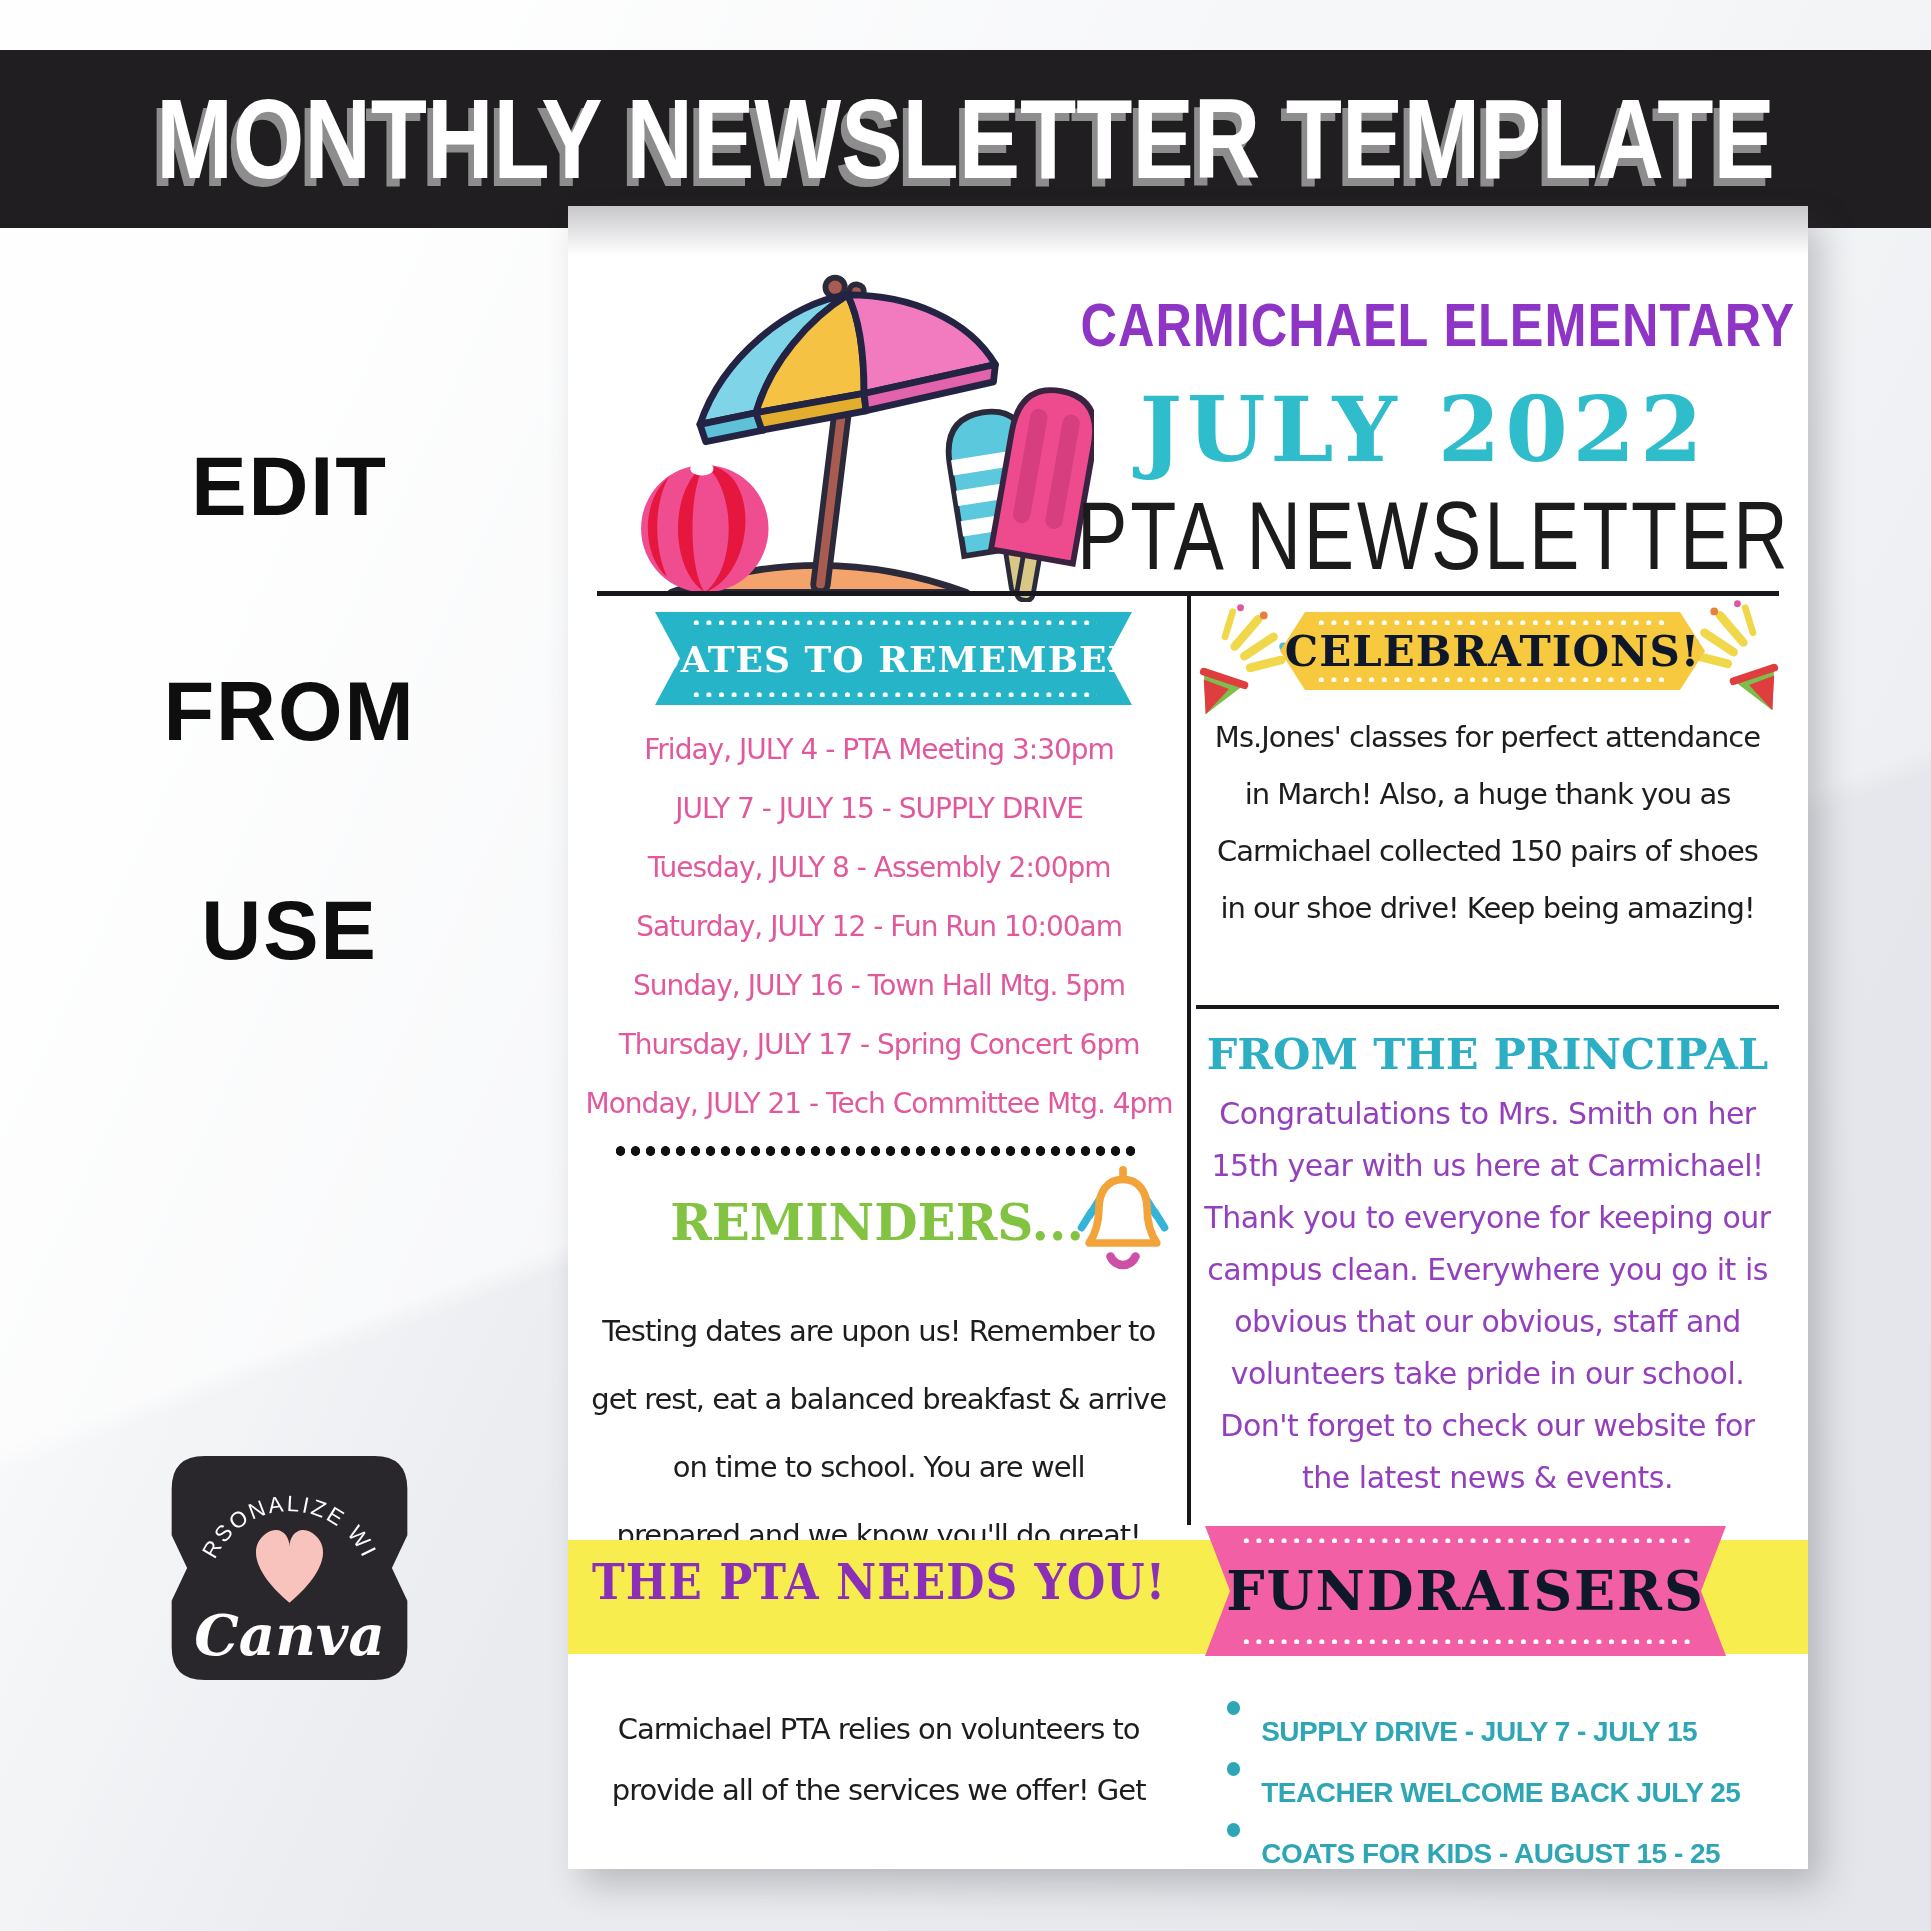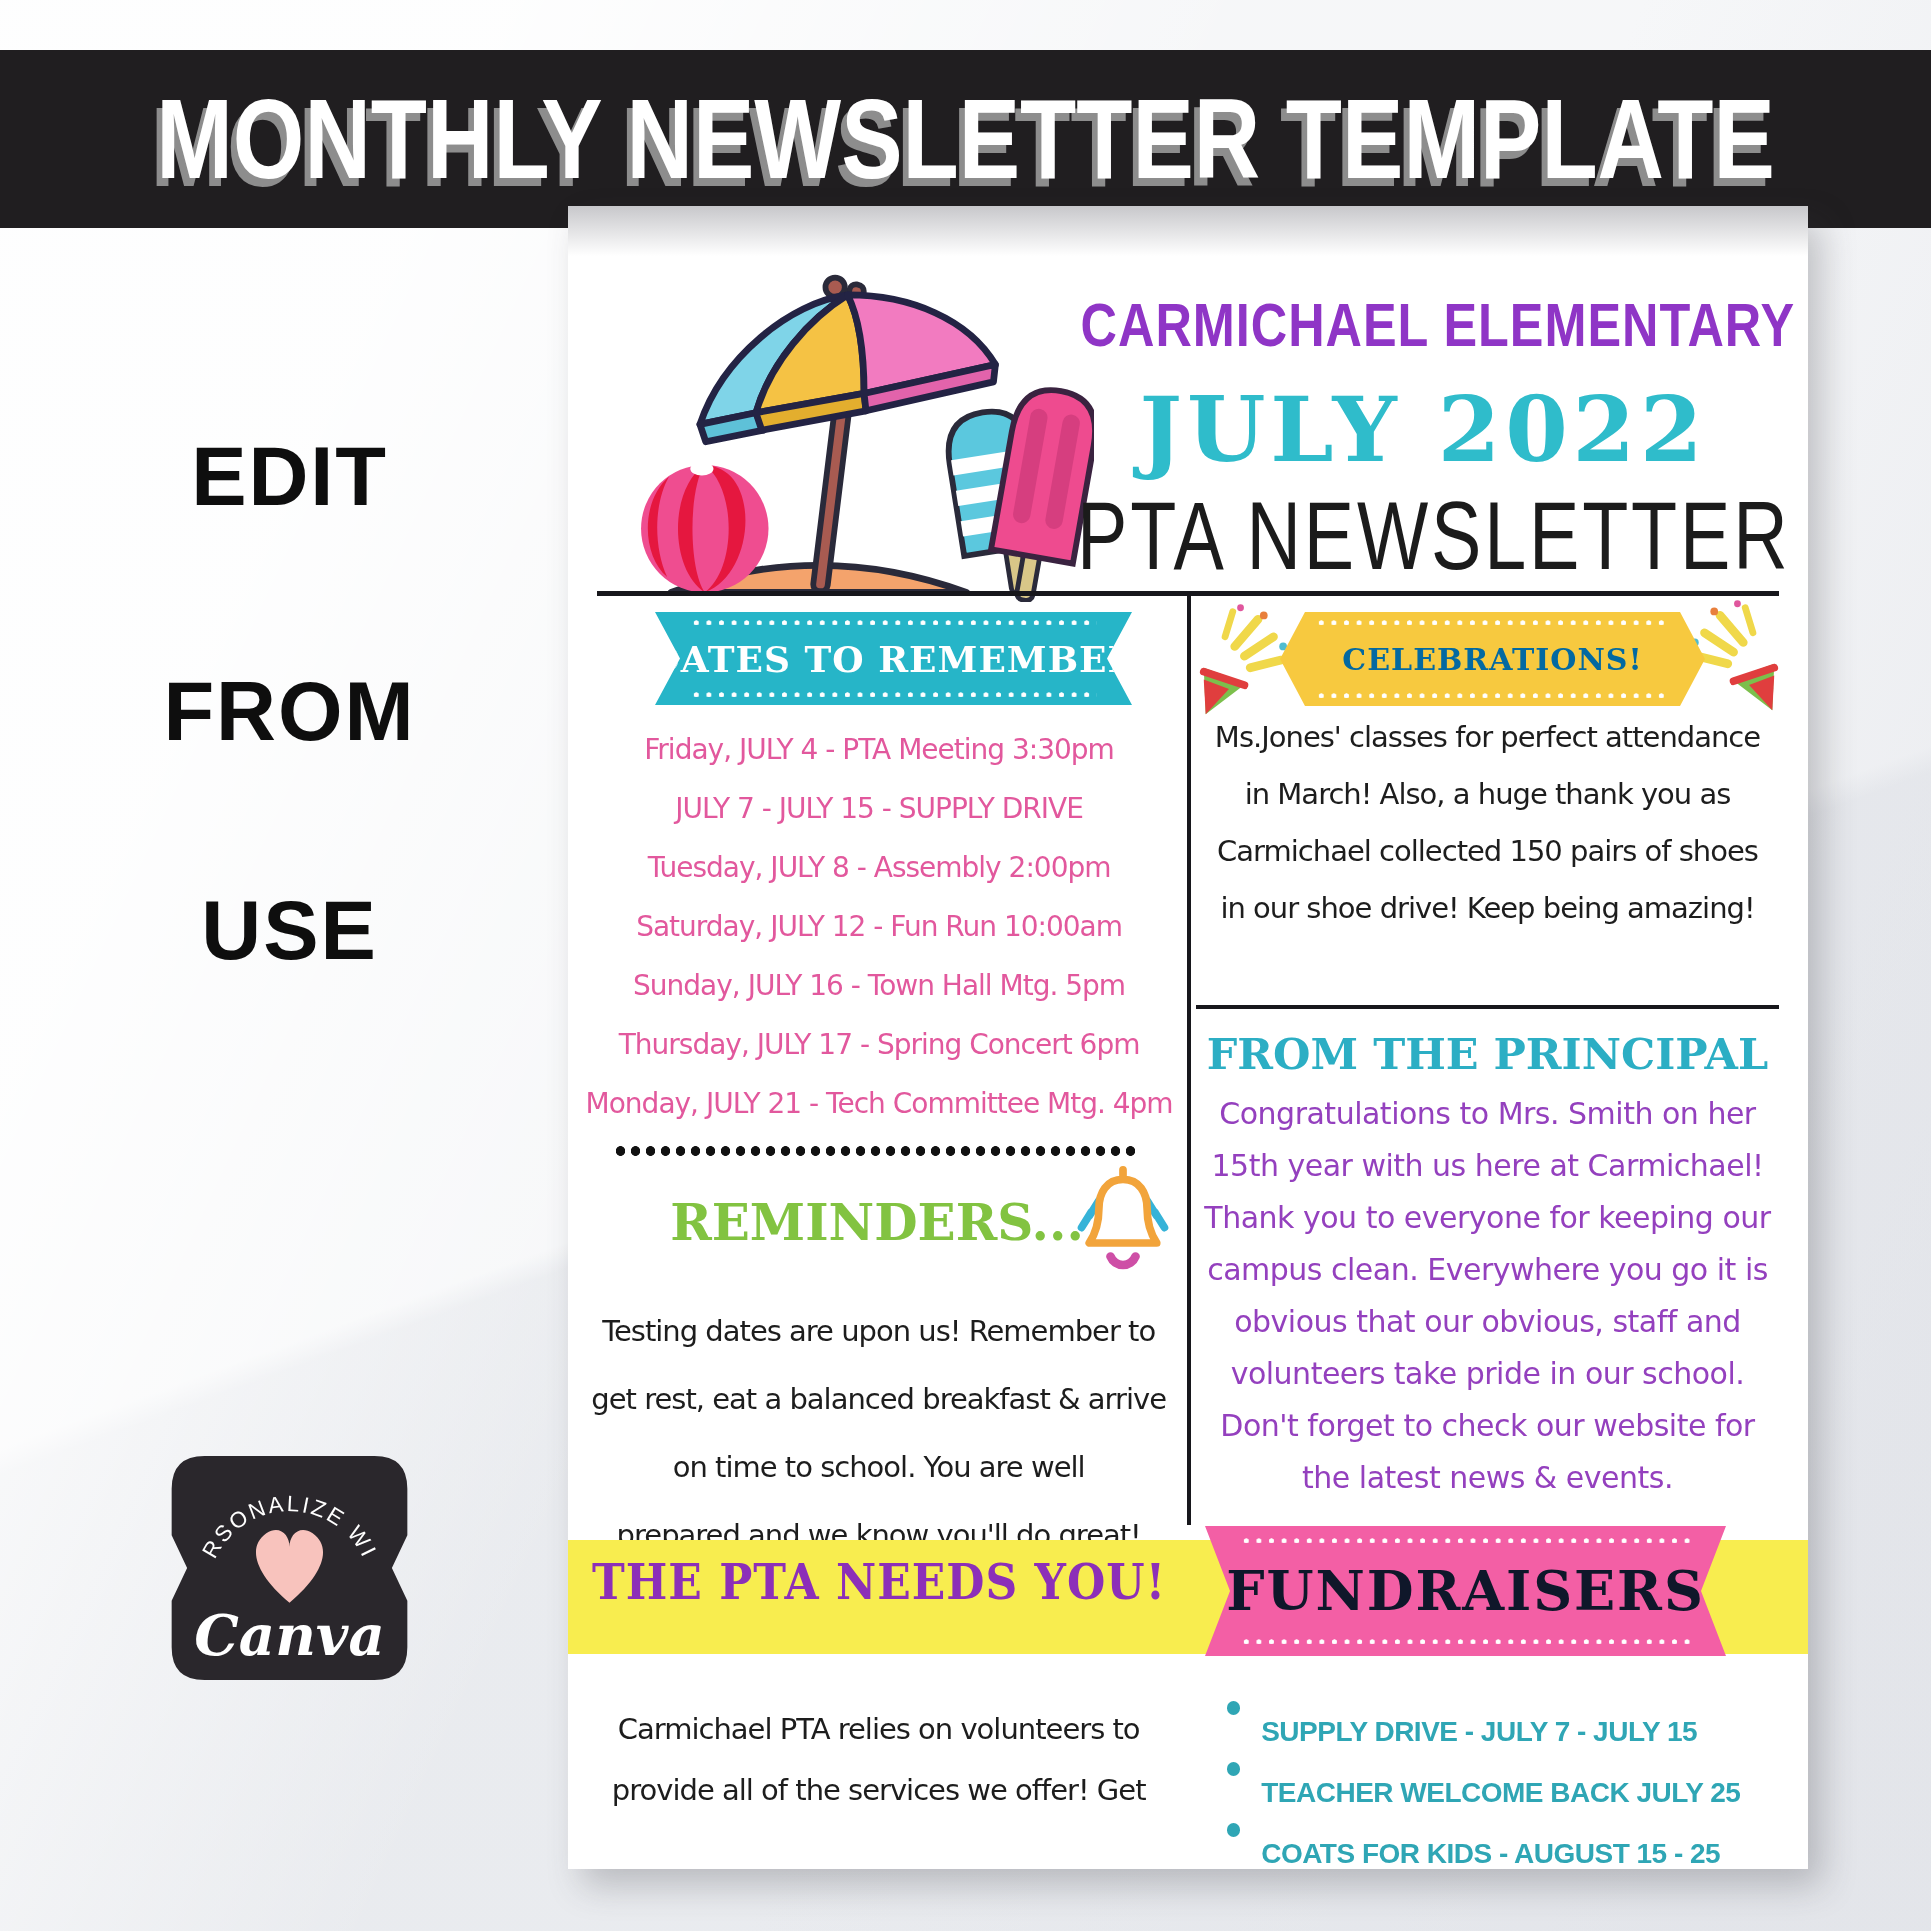--- a/index.html
+++ b/index.html
@@ -19,21 +19,21 @@
     display:flex;align-items:center;justify-content:center;}
   .top-banner-text{
     font-family:"Liberation Sans",sans-serif;font-weight:bold;font-size:92px;color:#ffffff;
     letter-spacing:0px; transform:scale(1.0,1.22);
     text-shadow:-5.8px 6.8px 0 #8d8d8d;white-space:nowrap;}
 
   
   .action-word{left:77px;width:425px;text-align:center;
     font-family:"Liberation Sans",sans-serif;font-weight:bold;color:#0e0e0e;
     font-size:83px;letter-spacing:1.9px;}
-  #act-0{top:429px;} #act-1{top:664px;} #act-2{top:883px;}
+  #act-0{top:439px;} #act-1{top:664px;} #act-2{top:883px;}
 
   
   .canva-badge{left:162px;top:1450px;width:255px;height:236px;}
 
   
   .page{left:568px;top:206px;width:1240px;height:1663px;background:#ffffff;
     box-shadow:13.5px 17.4px 33px rgba(60,60,70,.28);}
   .page-topshadow{left:0;top:0;width:100%;height:50px;
     background:linear-gradient(#9a9aa0,rgba(255,255,255,0));opacity:.55;}
 
@@ -55,22 +55,22 @@
     font-family:"DejaVu Serif",serif;font-weight:bold;white-space:nowrap;}
   .notch{clip-path:polygon(0 0,100% 0,calc(100% - 25px) 50%,100% 100%,0 100%,25px 50%);}
   .point{clip-path:polygon(25px 0,calc(100% - 25px) 0,100% 50%,calc(100% - 25px) 100%,25px 100%,0 50%);}
   .dotrow{position:absolute;left:35px;right:35px;height:5.8px;
     background-image:radial-gradient(circle,#ffffff 2.3px,rgba(255,255,255,0) 2.8px);
     background-size:12.6px 5.8px;background-repeat:repeat-x;}
   .dot-top{top:7.7px;} .dot-bot{bottom:7.7px;}
 
   .dates-ribbon{left:87px;top:406px;width:477px;height:93px;background:#26b5c8;
     color:#ffffff;font-size:36px;letter-spacing:1px;}
-  .celebr-ribbon{left:712px;top:406px;width:425px;height:94px;background:#f7c93f;
-    color:#0369a1;font-size:30px;letter-spacing:1px;}
+  .celebr-ribbon{left:712px;top:406px;width:425px;height:78px;background:#f7c93f;
+    color:#0f172a;font-size:42px;letter-spacing:1px;}
   .fund-ribbon{left:637px;top:1320px;width:521px;height:130px;background:#f35fa5;
     color:#0f172a;font-size:54px;letter-spacing:1.9px;}
 
   
   .dates-list{left:11.6px;top:514px;width:599px;text-align:center;}
   .date-line{height:59px;line-height:59px;font-size:28px;letter-spacing:-1px;
     color:#e2589d;white-space:nowrap;}
 
   .dotted-sep{left:43px;top:938px;width:529px;height:13.5px;
     background-image:radial-gradient(circle,#111111 4.4px,rgba(0,0,0,0) 5px);

